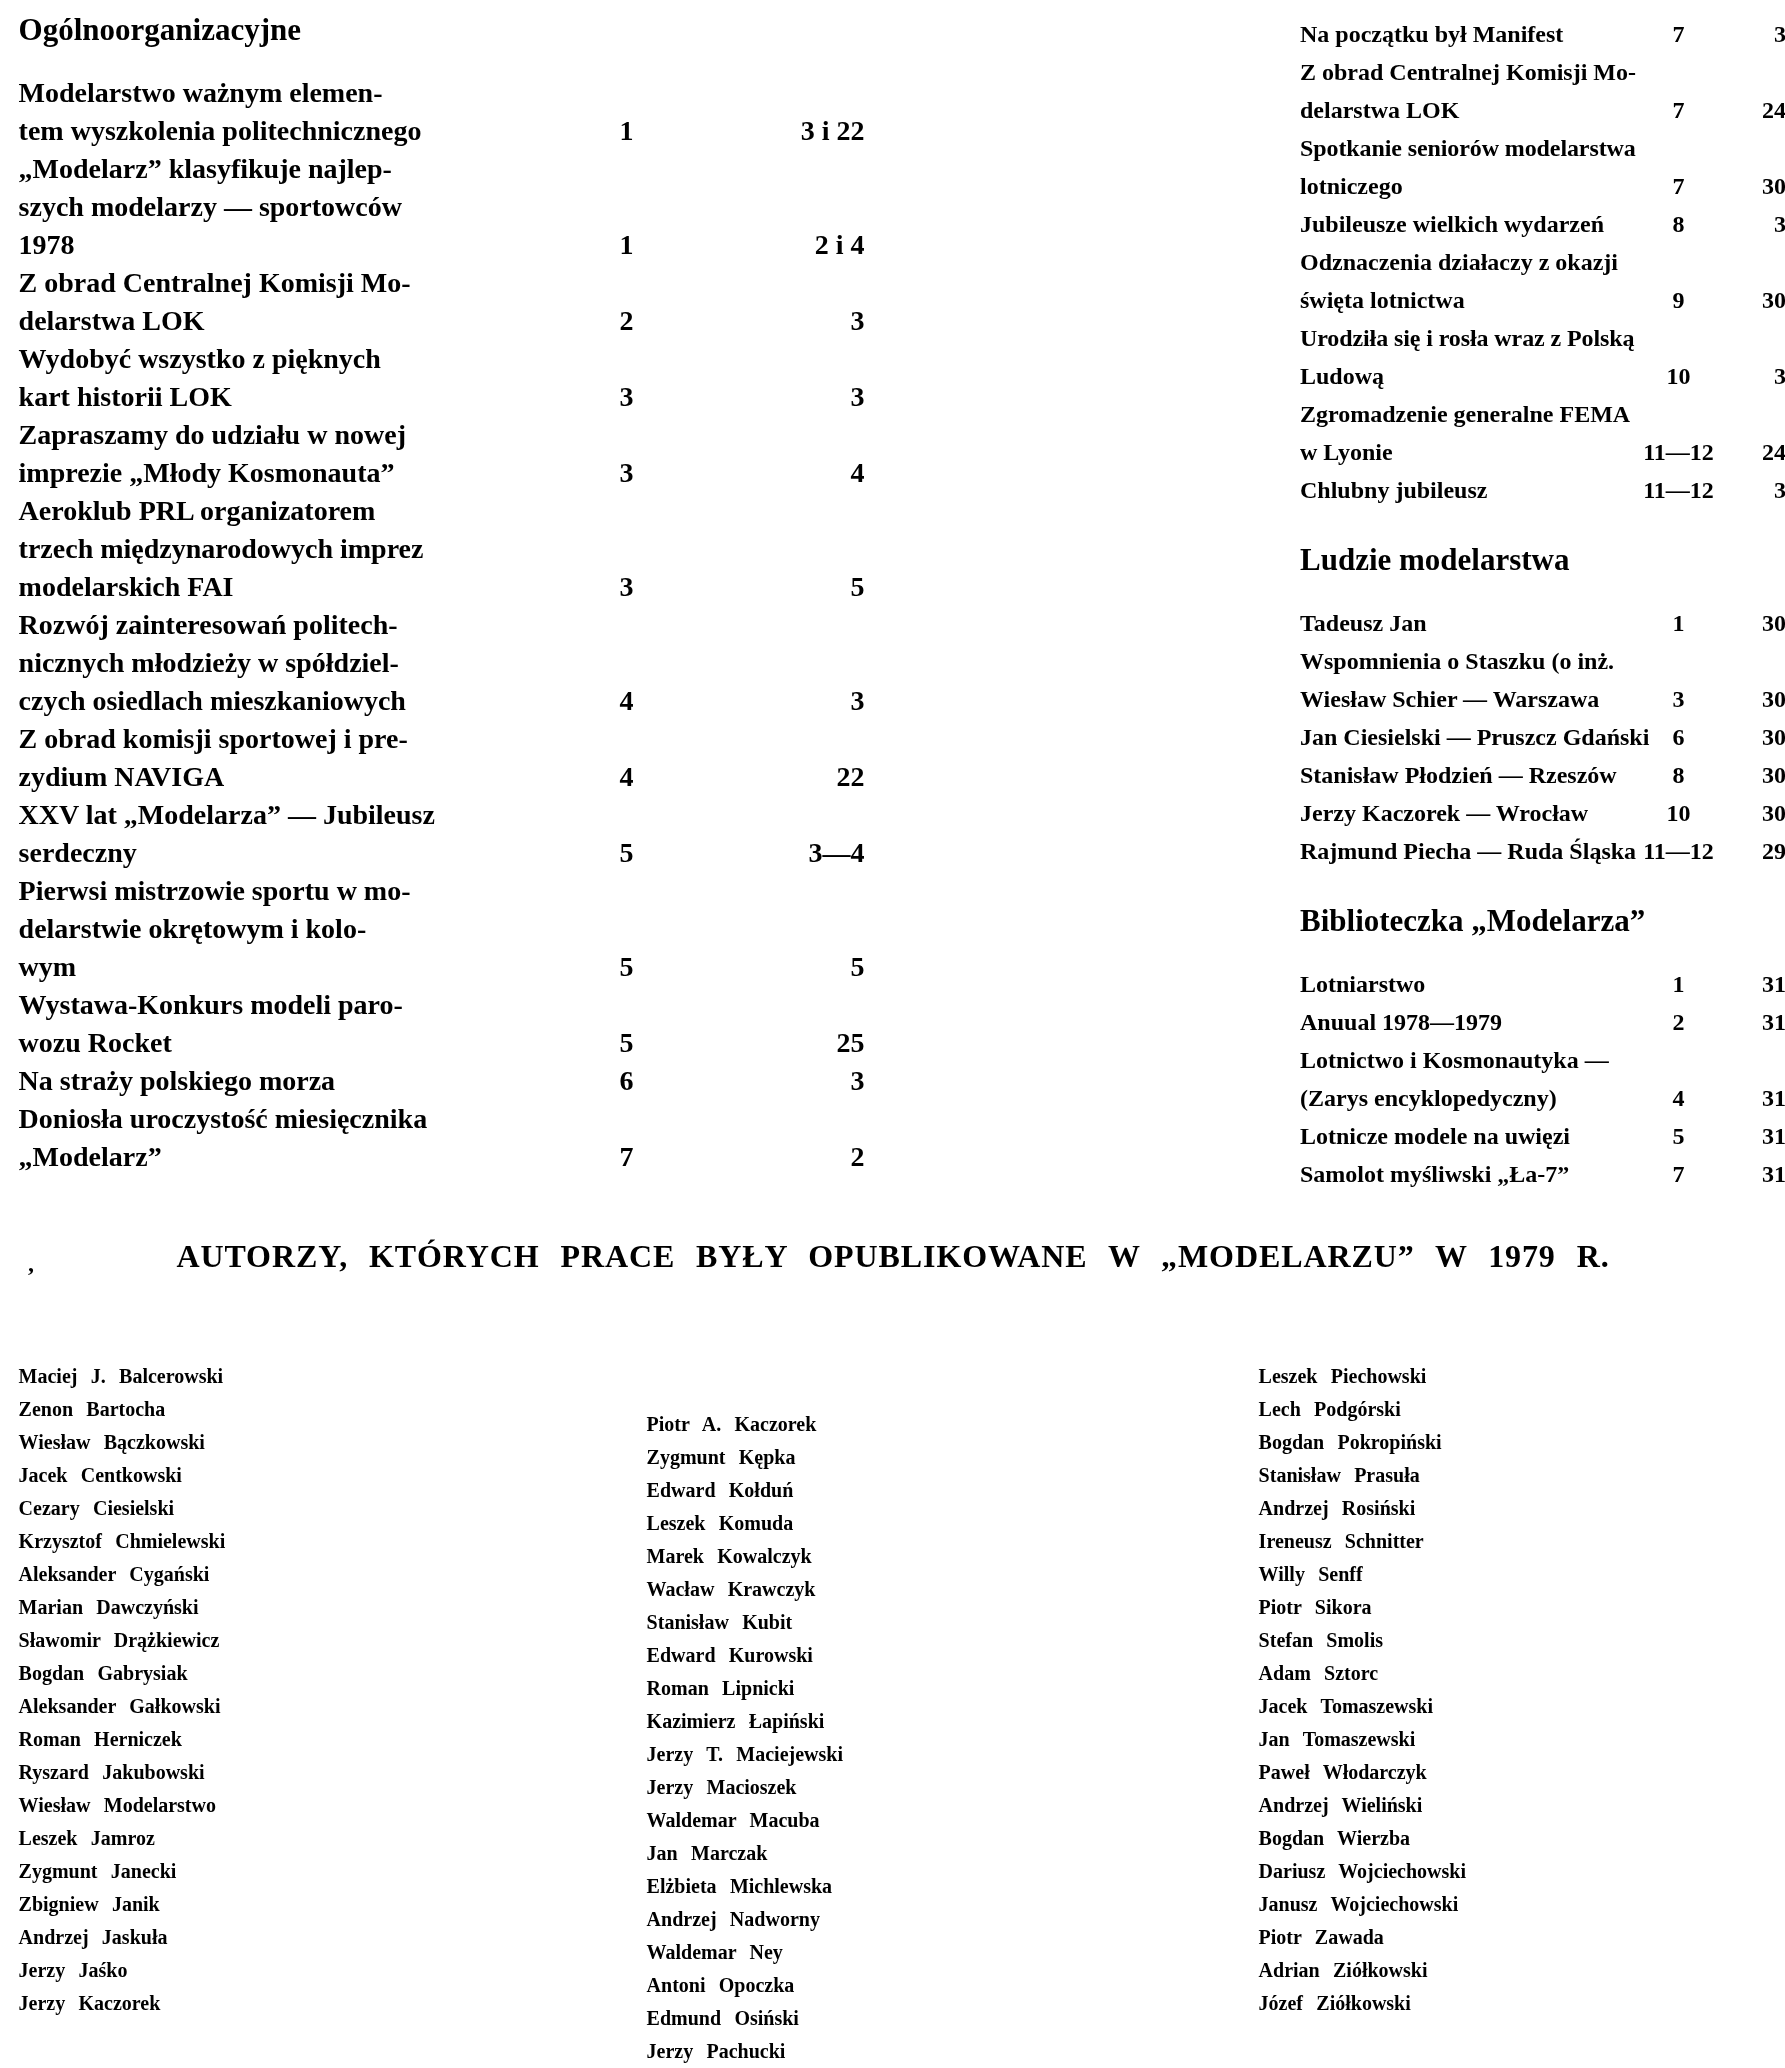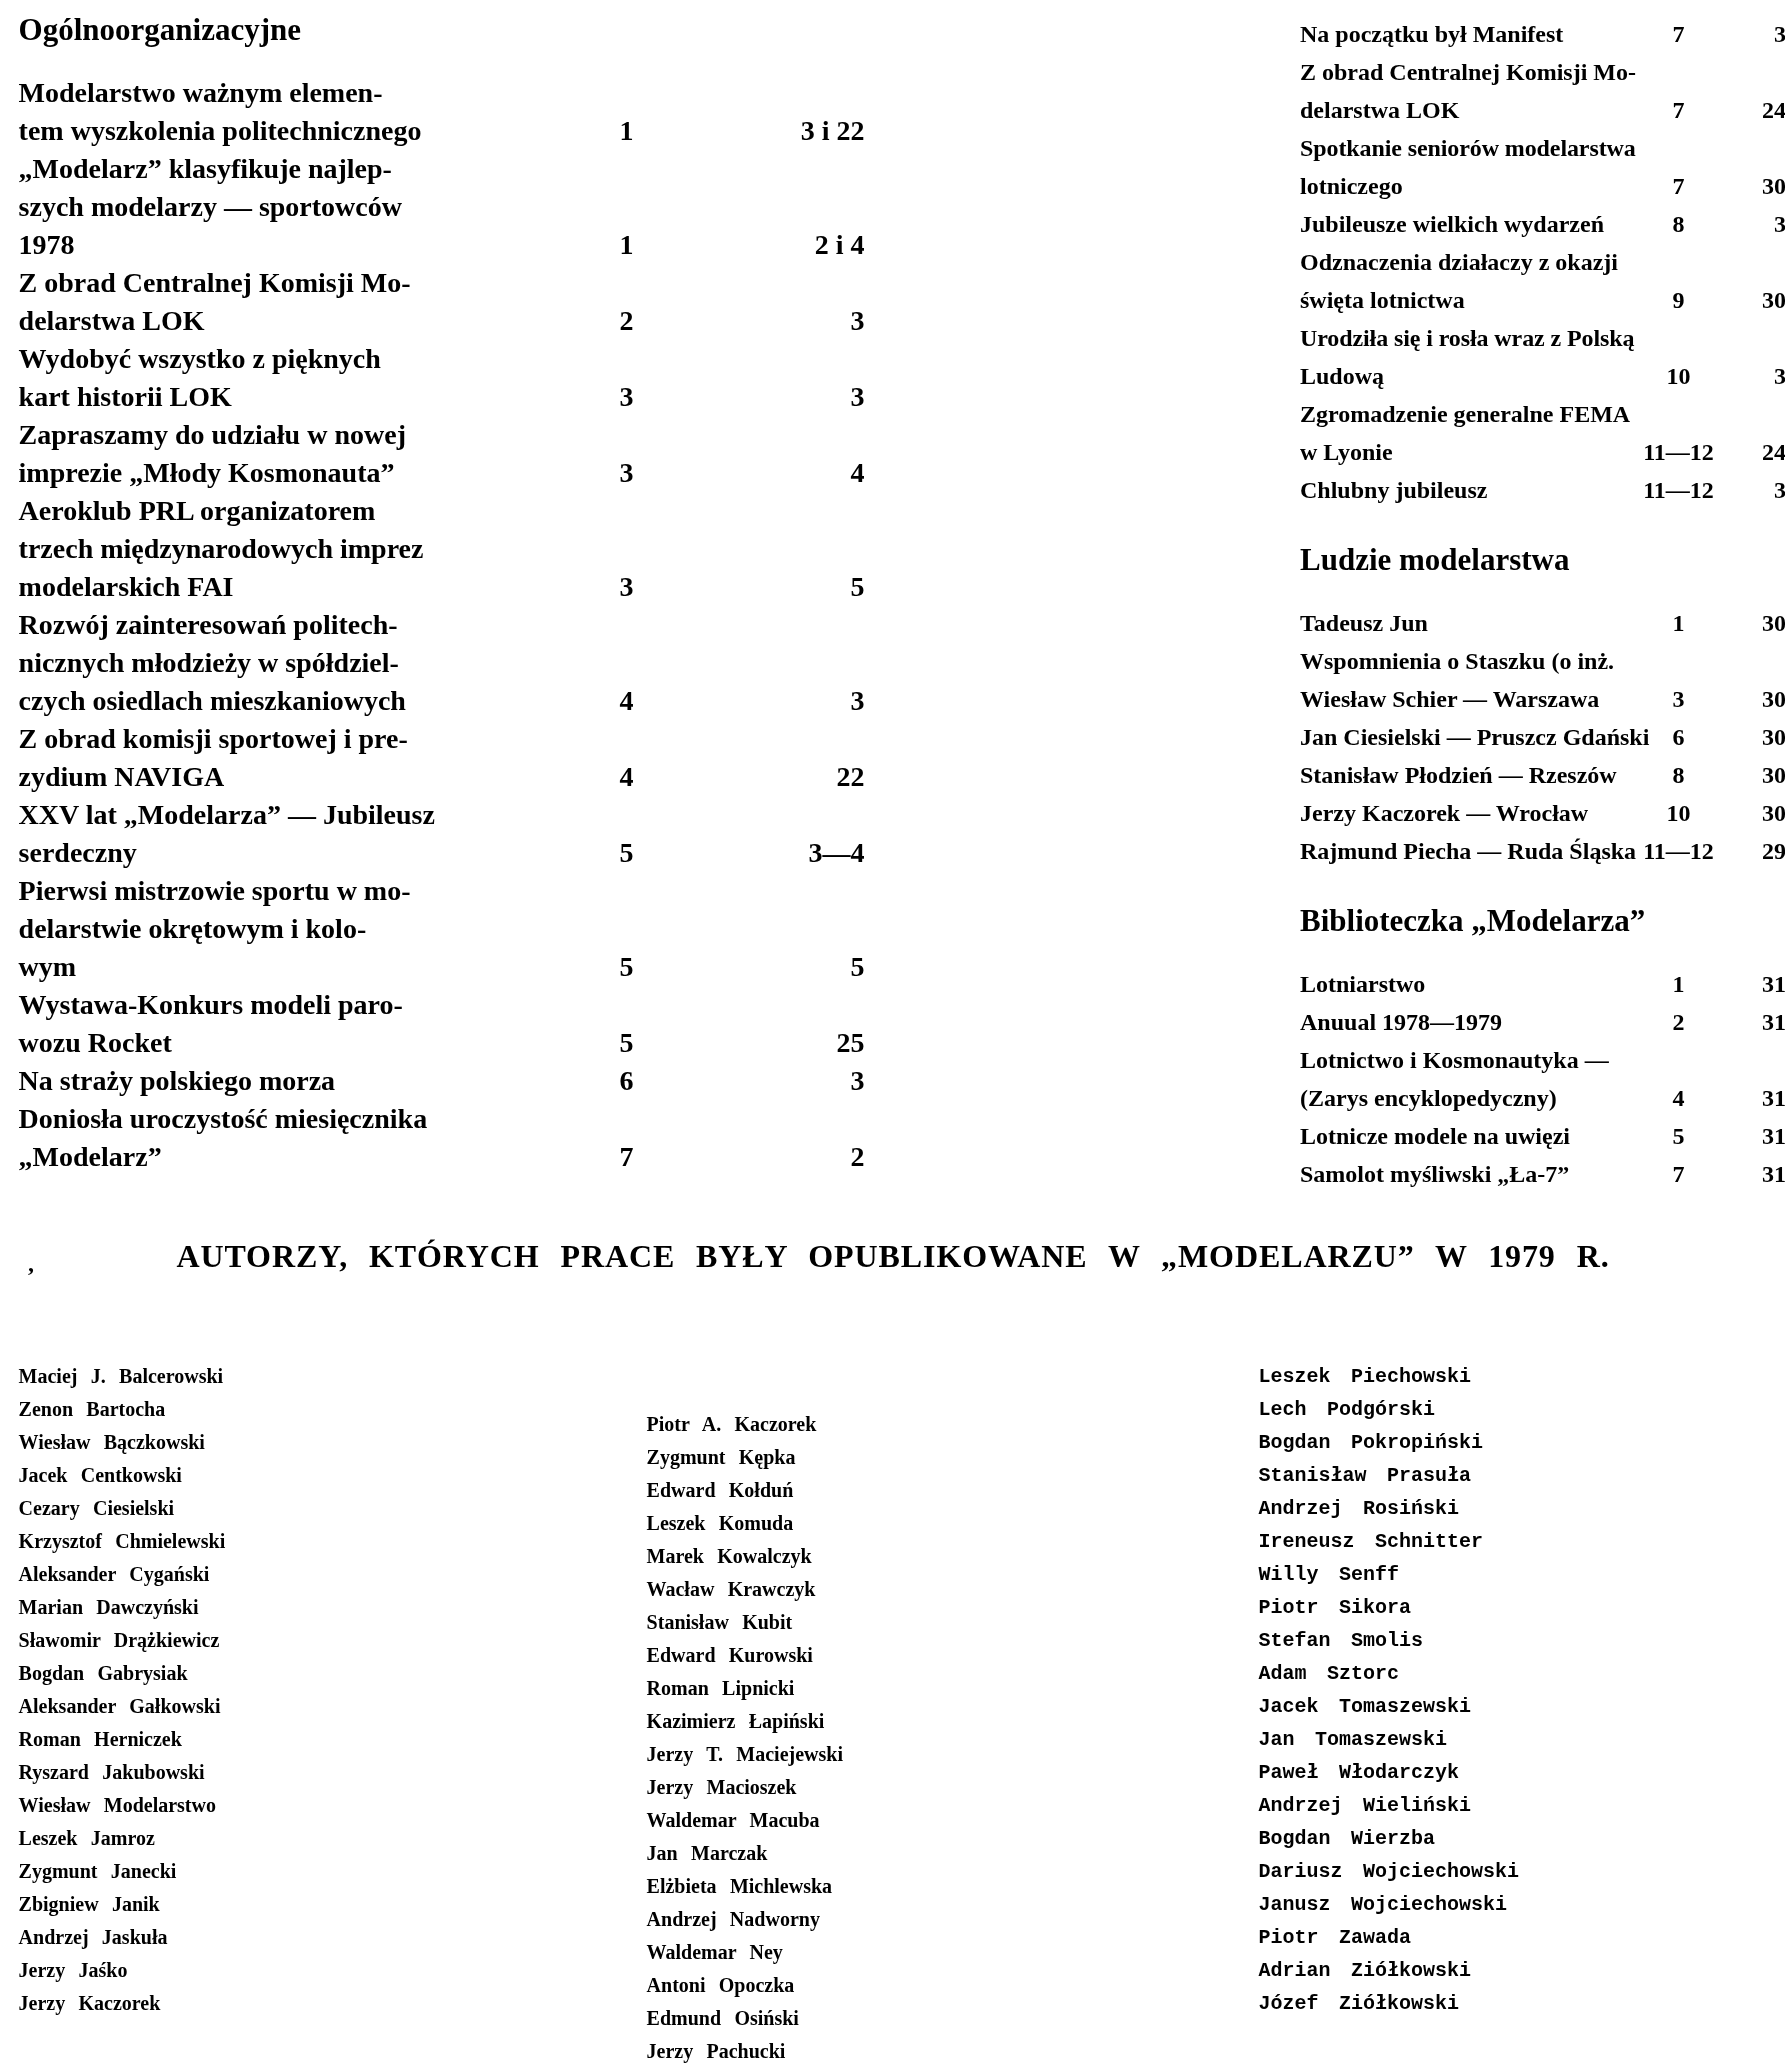--- a/index.html
+++ b/index.html
@@ -49,21 +49,21 @@
   }
   .stray{position:absolute;left:28px;top:7.4px;font-size:24px;letter-spacing:0;word-spacing:0;}
   .authors{
     display:flex;padding-left:18.6px;margin-top:83px;
     font-size:20px;line-height:33px;font-weight:bold;
     word-spacing:8.3px;
   }
   .a-col{white-space:nowrap;}
   .a-col-0{width:628px;}
   .a-col-1{width:612px;margin-top:48px;}
-  .a-col-2{flex:1;font-family:Liberation Mono, monospace;}
+  .a-col-2{flex:1;}
 </style>
 </head>
 <body>
 
 <div class="page">
 
   <div class="toc">
     <div class="toc-col" id="toc-left">
         <div class="toc-section-heading">Ogólnoorganizacyjne</div>
         <div class="entry">
@@ -147,21 +147,21 @@
         </div>
         <div class="entry">
           <div class="line just">Zgromadzenie generalne FEMA</div>
           <div class="line last"><span class="t">w Lyonie</span><span class="nr">11—12</span><span class="pg">24</span></div>
         </div>
         <div class="entry">
           <div class="line last"><span class="t">Chlubny jubileusz</span><span class="nr">11—12</span><span class="pg">3</span></div>
         </div>
         <div class="toc-section-heading">Ludzie modelarstwa</div>
         <div class="entry">
-          <div class="line last"><span class="t">Tadeusz Jun</span><span class="nr">1</span><span class="pg">30</span></div>
+          <div class="line last"><span class="t">Tadeusz Jan</span><span class="nr">1</span><span class="pg">30</span></div>
         </div>
         <div class="entry">
           <div class="line just">Wspomnienia o Staszku (o inż.</div>
         </div>
         <div class="entry">
           <div class="line last"><span class="t">Wiesław Schier — Warszawa</span><span class="nr">3</span><span class="pg">30</span></div>
         </div>
         <div class="entry">
           <div class="line last"><span class="t">Jan Ciesielski — Pruszcz Gdański</span><span class="nr">6</span><span class="pg">30</span></div>
         </div>

